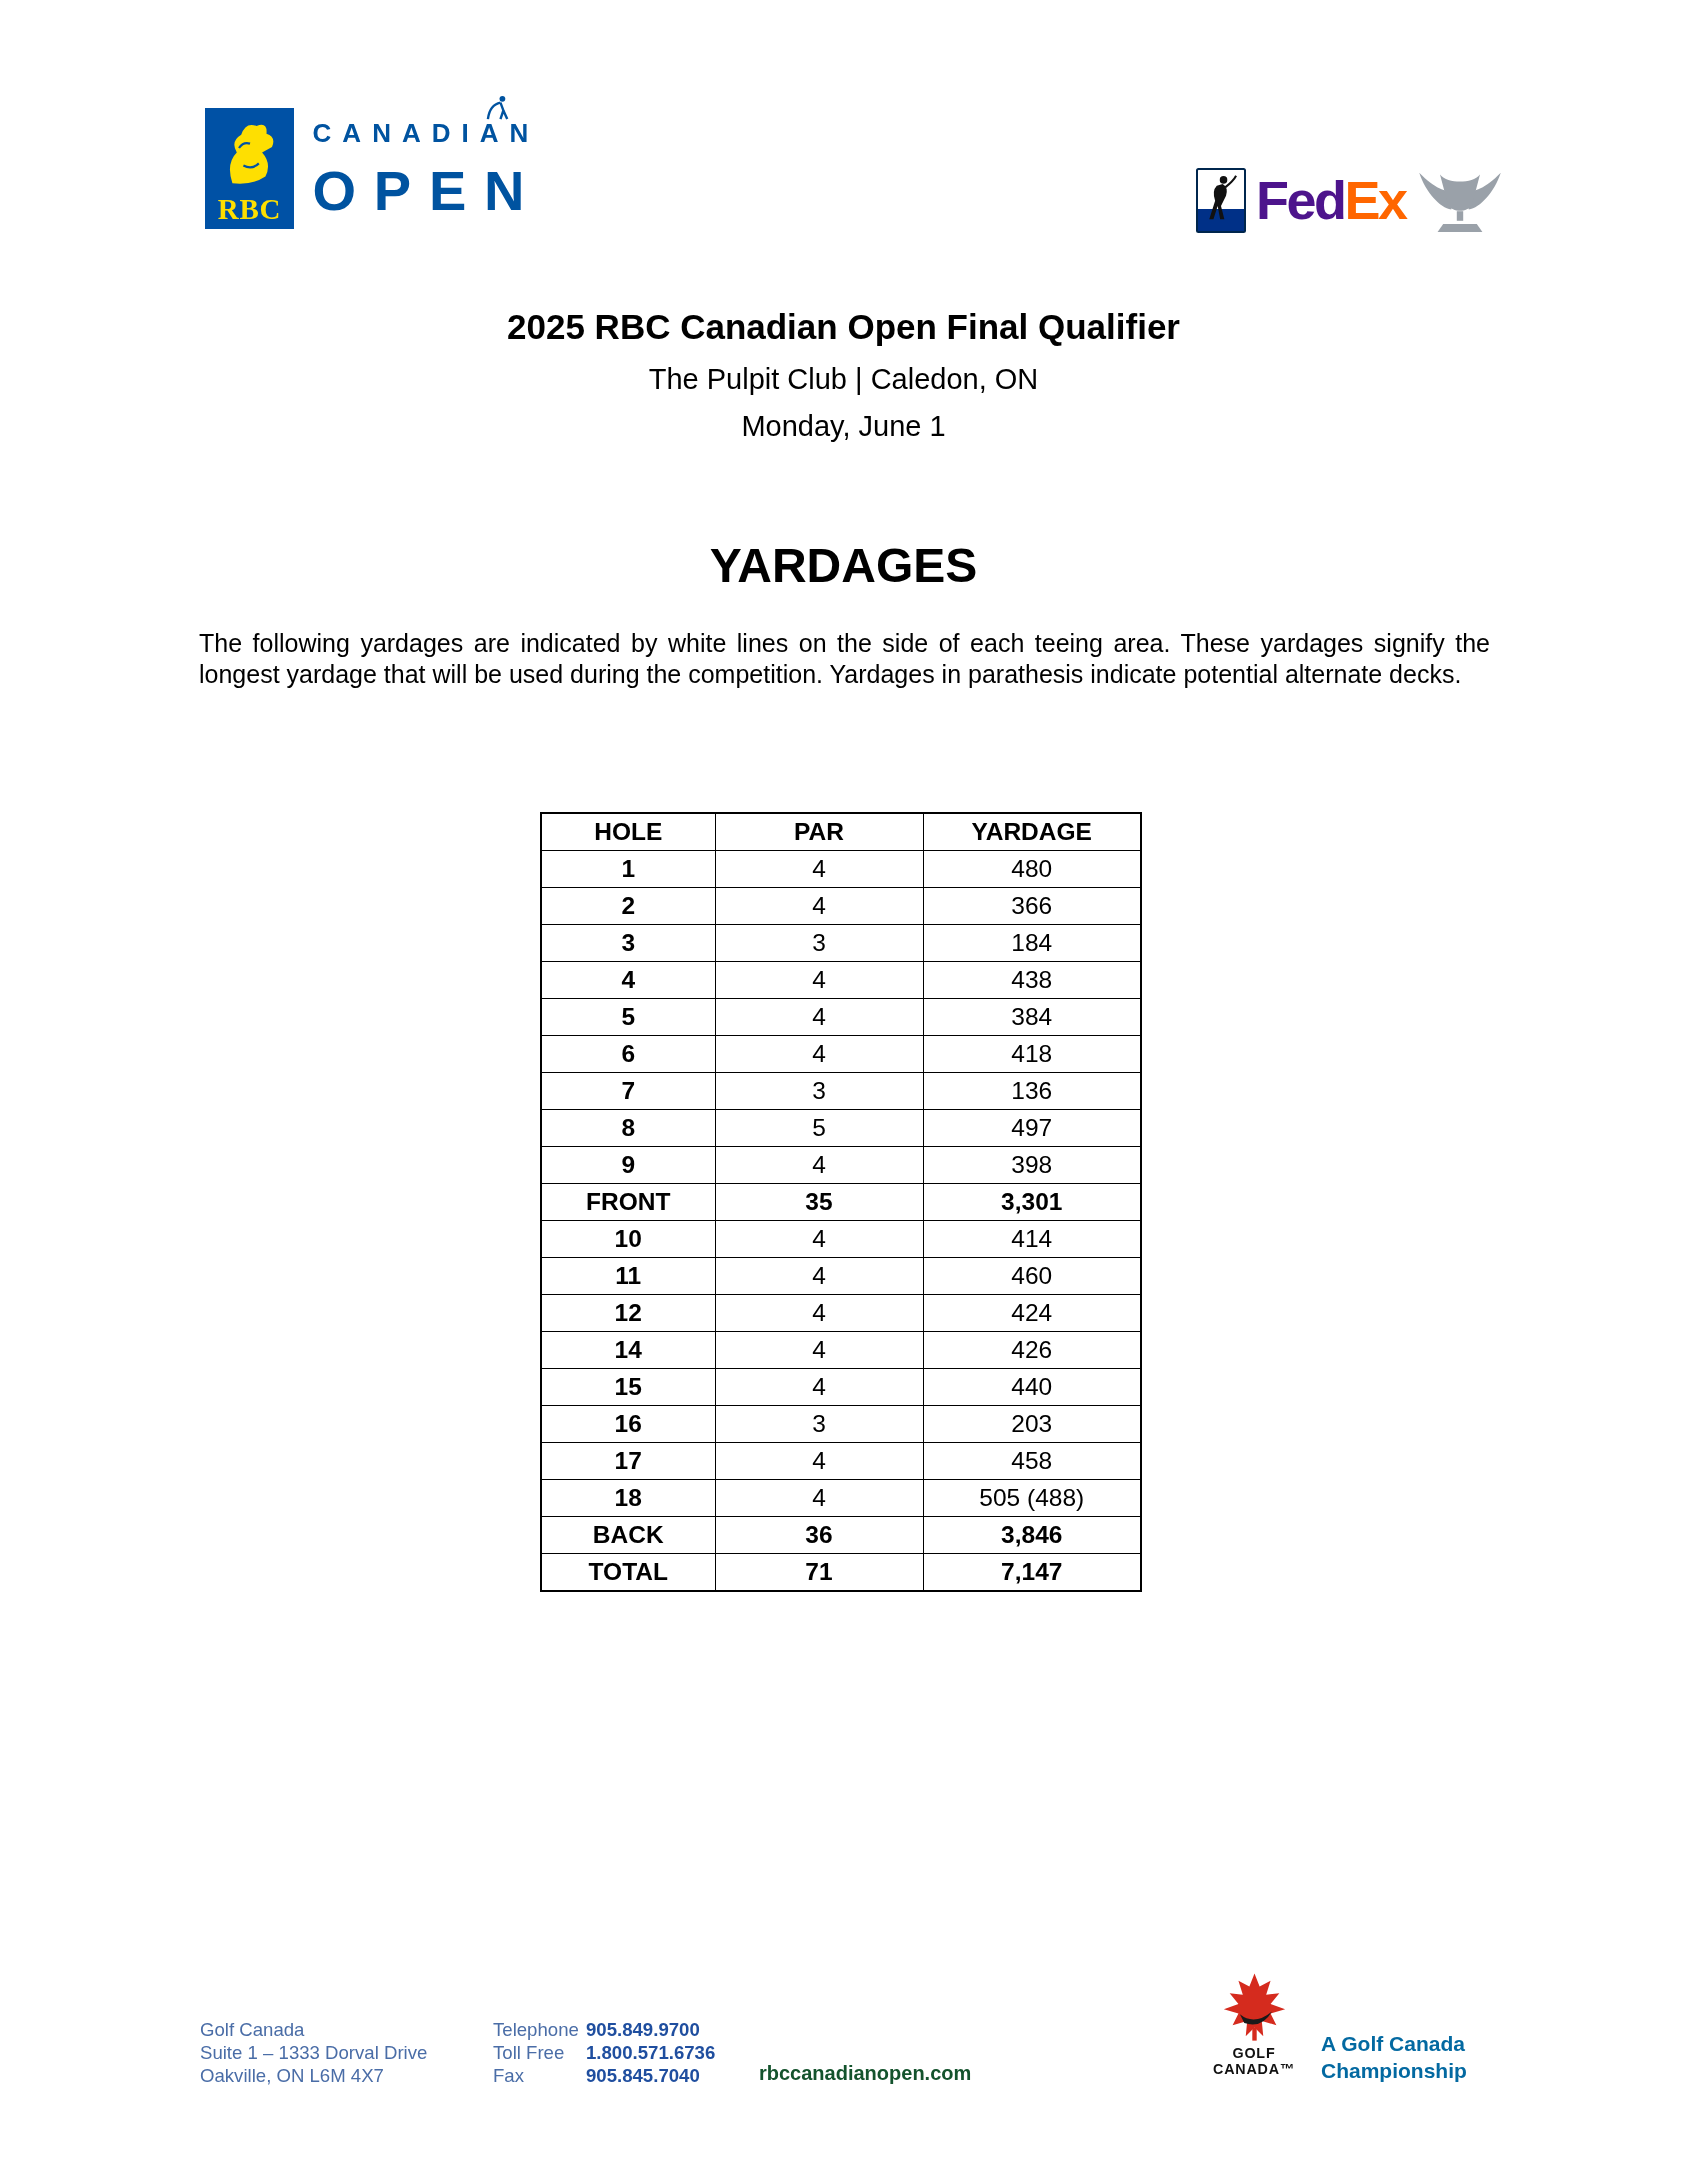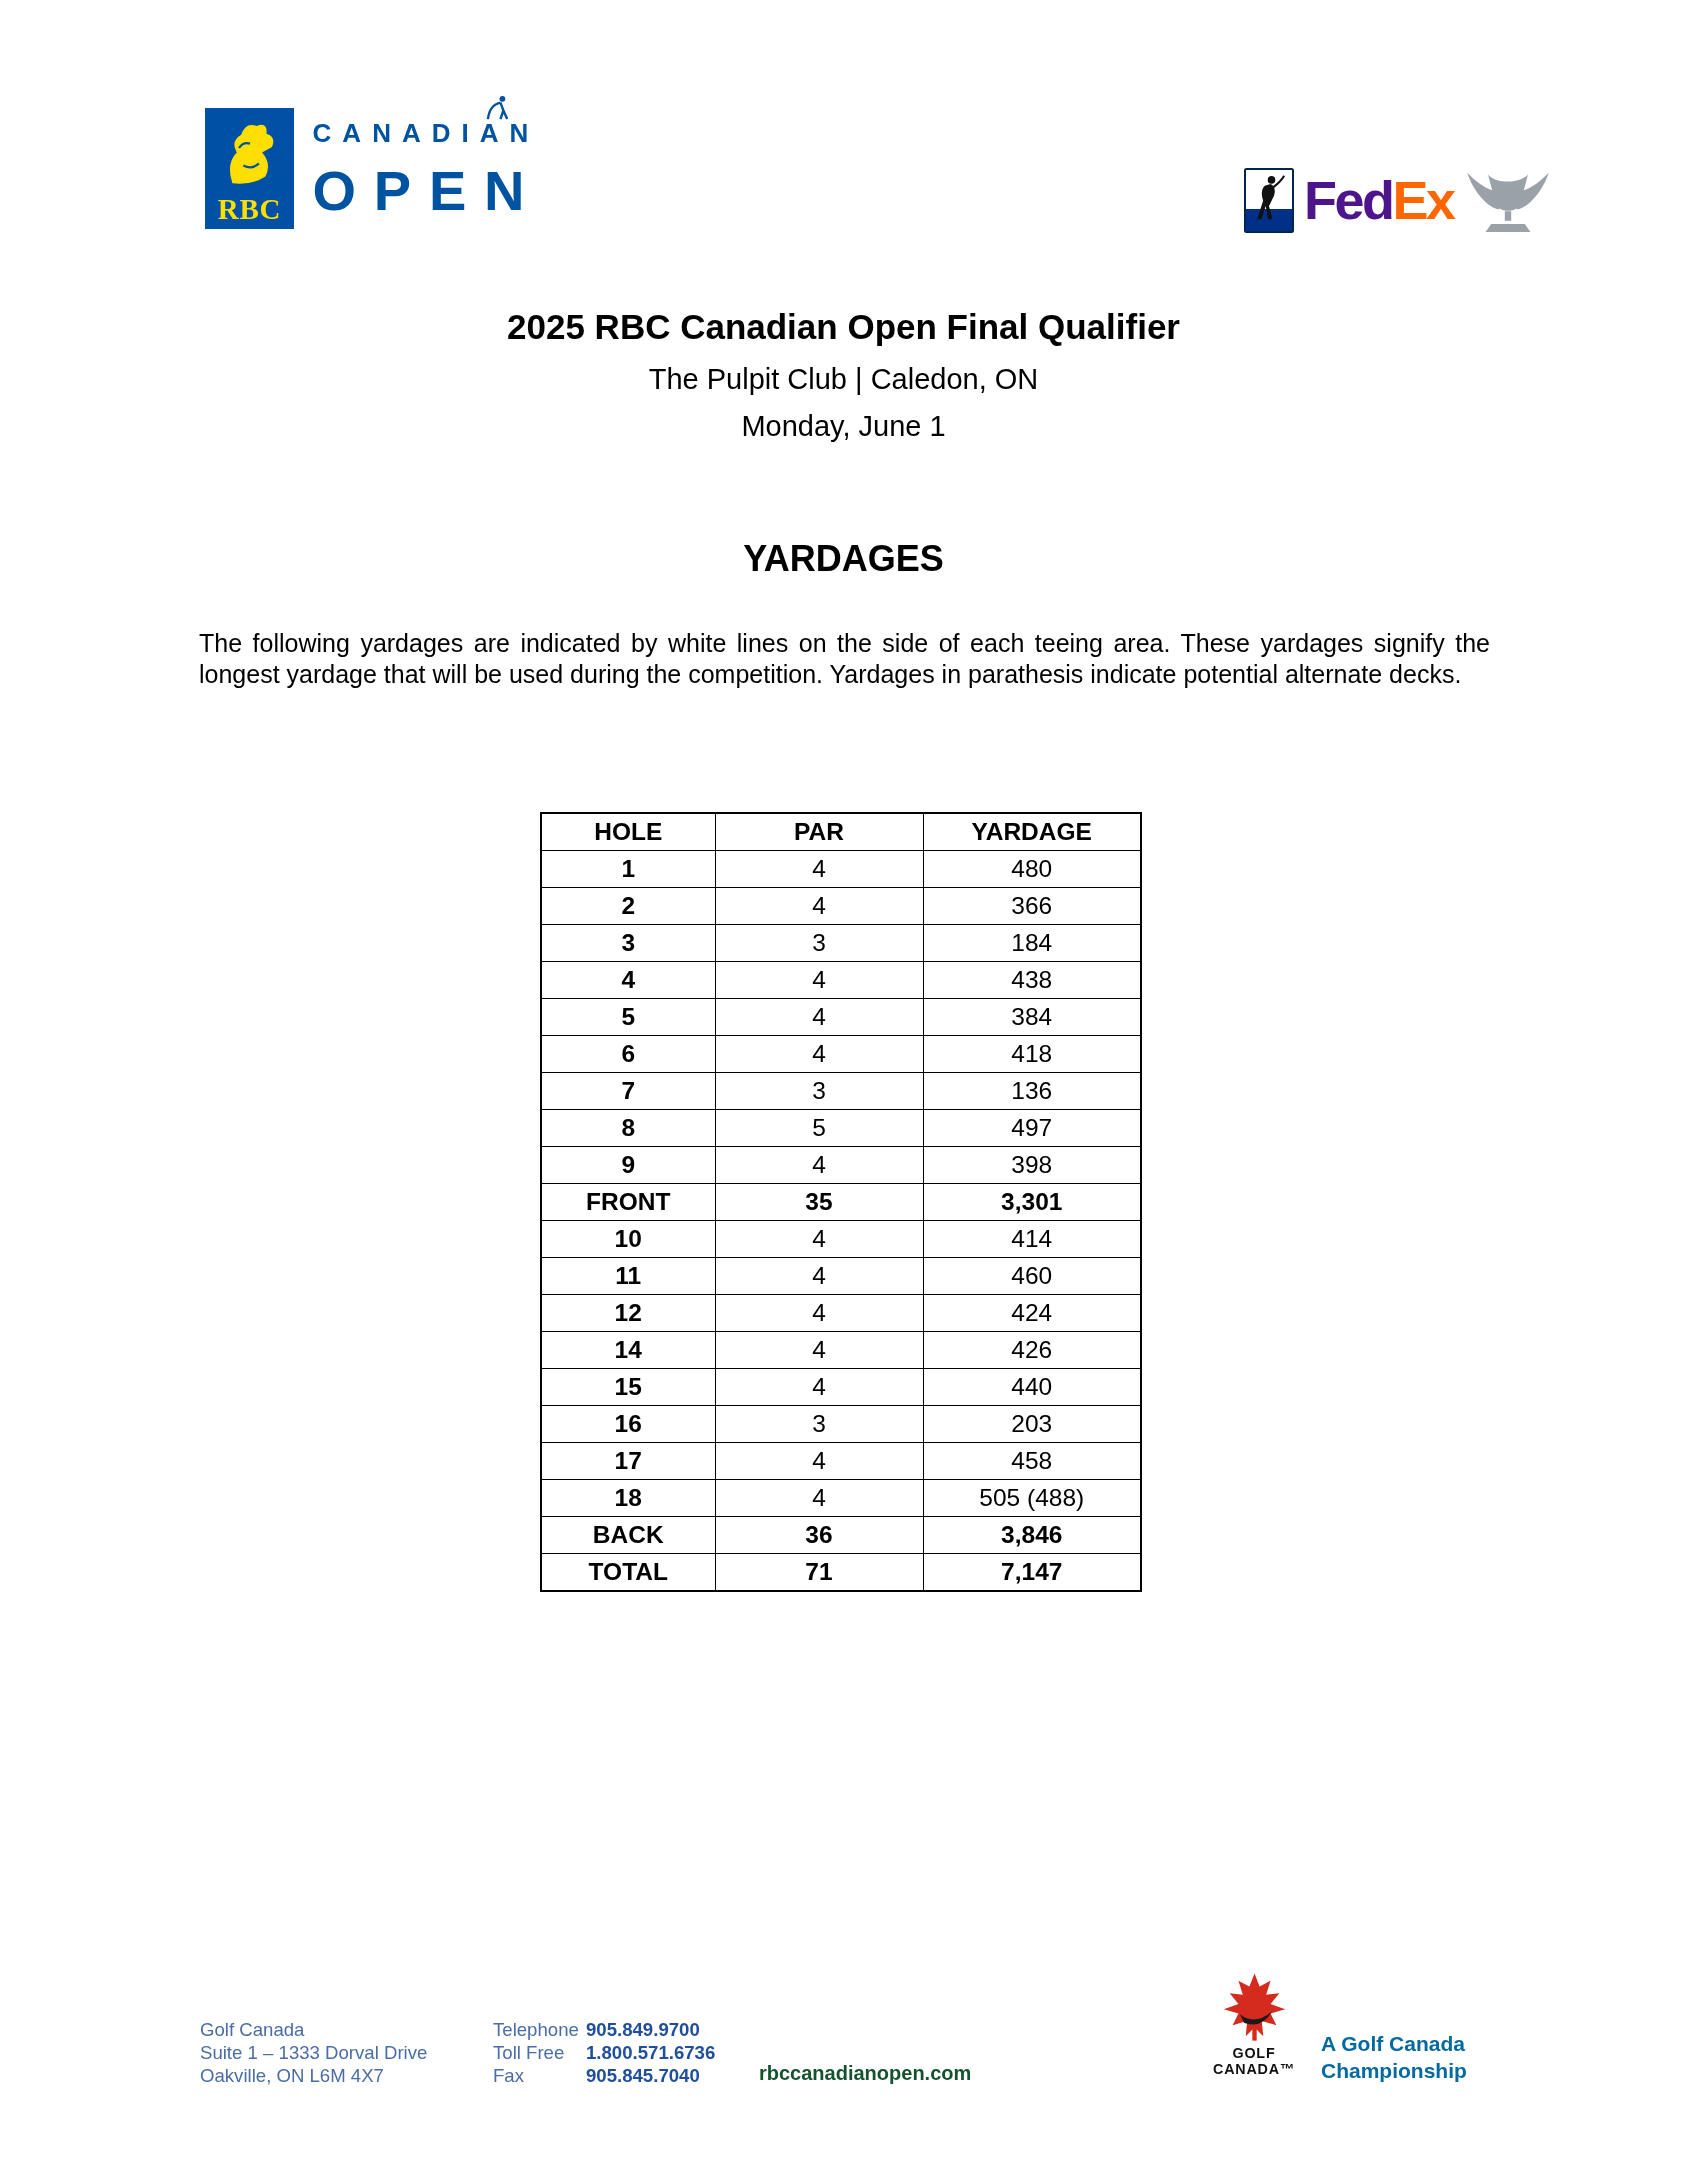--- a/index.html
+++ b/index.html
@@ -19,34 +19,34 @@
   .rbc-lion { position:absolute; left:11.8px; top:5px; width:66px; height:81px; }
   .rbc-text { position:absolute; bottom:3.4px; width:100%; text-align:center; color:#FEDF01;
               font-family:"Liberation Serif", serif; font-weight:bold; font-size:29px; letter-spacing:0.8px; }
   .rbc-words { display:flex; flex-direction:column; justify-content:center; gap:6.7px; }
   .rbc-canadian-wrap { position:relative; display:inline-block; }
   .rbc-canadian { color:#0053A0; font-size:26px; font-weight:600; letter-spacing:11px; }
   .golfer-icon { position:absolute; top:-25px; left:172px; width:29px; height:29px; }
   .rbc-open { color:#0053A0; font-size:56px; font-weight:700; letter-spacing:17.7px; line-height:1;margin-top:8px; }
 
   
-  .sponsors { left:1196px; top:159px; display:flex; align-items:center; gap:10px;margin-left:48px; }
+  .sponsors { left:1196px; top:159px; display:flex; align-items:center; gap:10px; }
   .pga-logo { width:46px; height:61px; border:2.5px solid #00264d; border-radius:2.5px; position:relative; background:#fff; overflow:hidden; }
   .pga-bottom { position:absolute; left:0; right:0; bottom:0; height:22px; background:#003087; }
   .pga-golfer { position:absolute; left:6.7px; top:4.2px; width:32px; height:47px; }
   .fedex-word { font-size:54px; font-weight:bold; letter-spacing:-2.5px; line-height:1; }
   .fedex-fed { color:#4D148C; }
   .fedex-ex { color:#FF6600; }
   .trophy { width:88px; height:76px; margin-top:6.7px; }
 
   
   .doc-title { left:0; right:0; top:307px; text-align:center; font-size:35px; font-weight:bold; }
   .venue     { left:0; right:0; top:363px; text-align:center; font-size:29px; }
   .date-line { left:0; right:0; top:410px; text-align:center; font-size:29px; }
-  .yardages-heading { left:0; right:0; top:538px; text-align:center; font-size:36px; font-weight:bold; }
+  .yardages-heading { left:0; right:0; top:538px; text-align:center; font-size:48px; font-weight:bold; }
   .description { left:199px; top:628px; width:1291px; font-size:25px; line-height:31px; text-align:justify; }
 
   
   .yardage-table { left:540px; top:812px; border-collapse:collapse; table-layout:fixed; border:2.5px solid #000; }
   .yardage-table col.c1 { width:174px; }
   .yardage-table col.c2 { width:208px; }
   .yardage-table col.c3 { width:218px; }
   .yardage-table th, .yardage-table td {
     border:1.7px solid #000; height:36px; text-align:center; vertical-align:middle;
     font-size:24.5px; padding:0; line-height:1;

